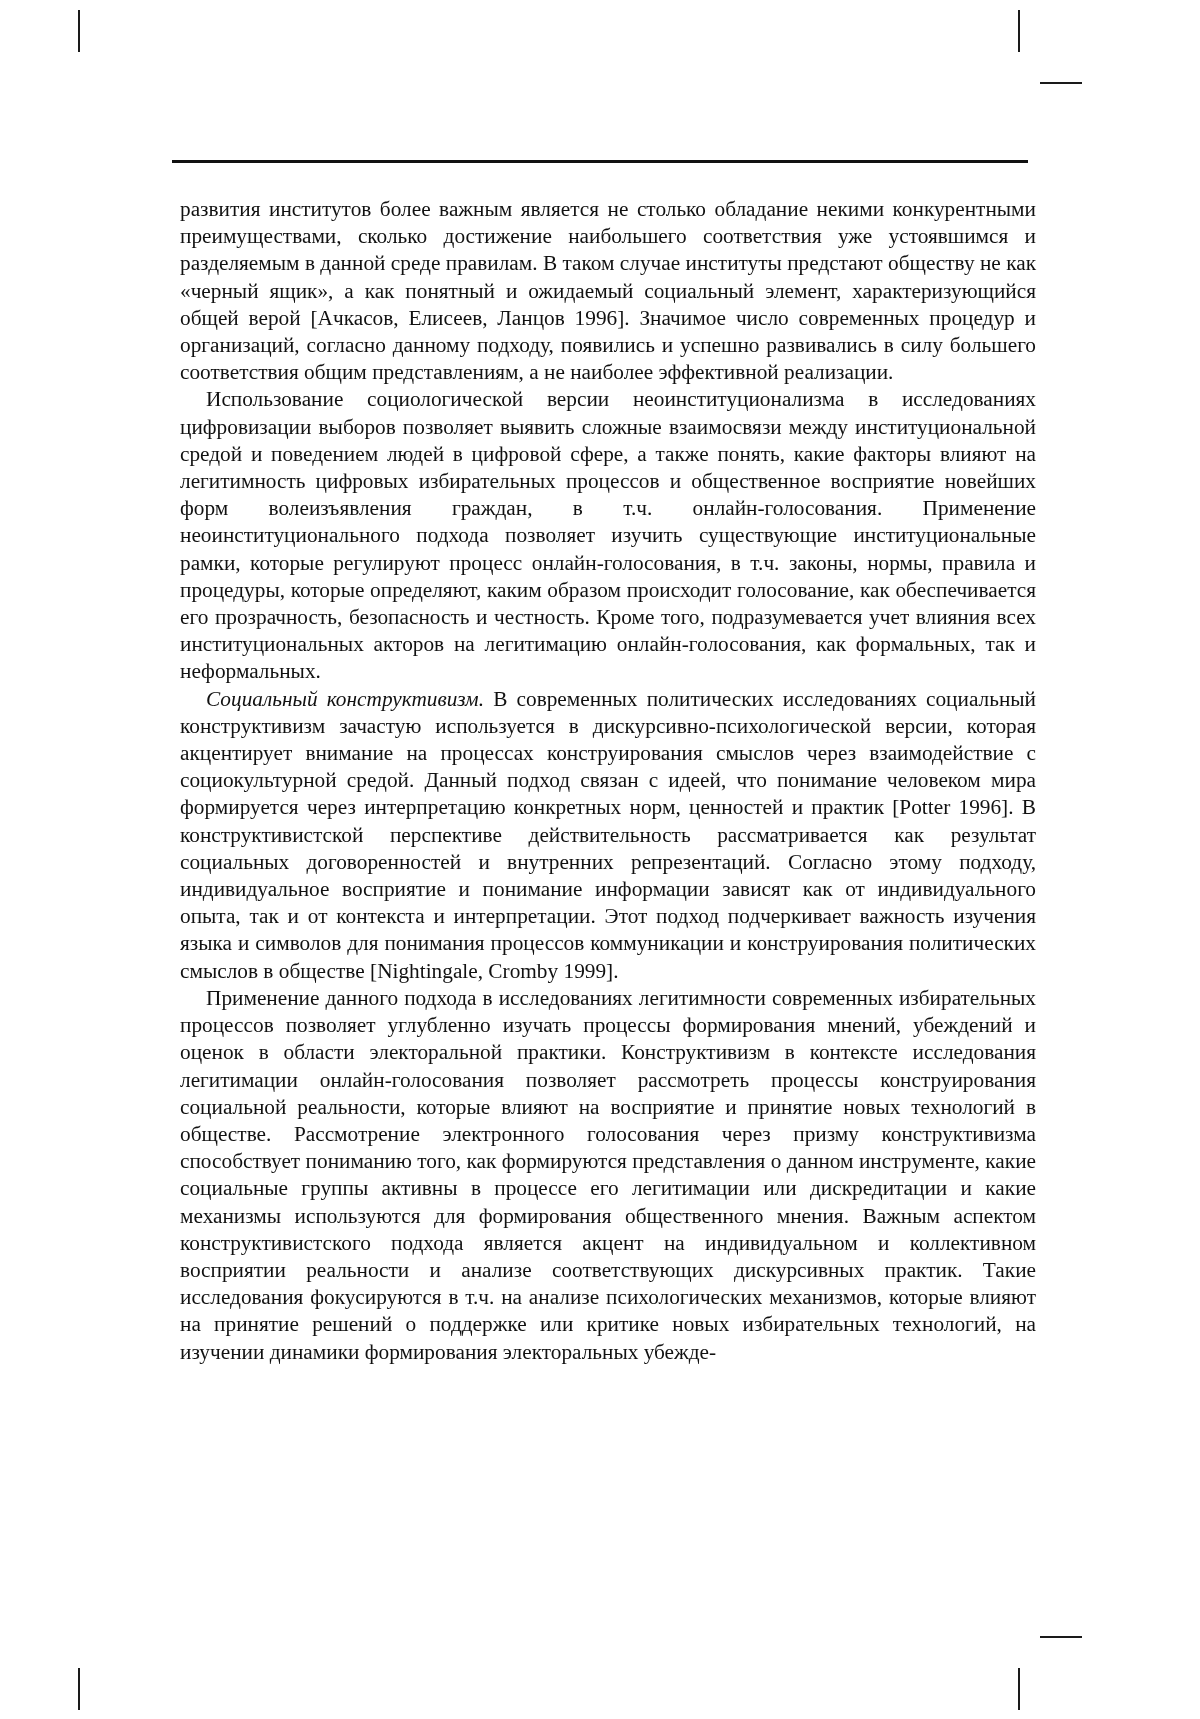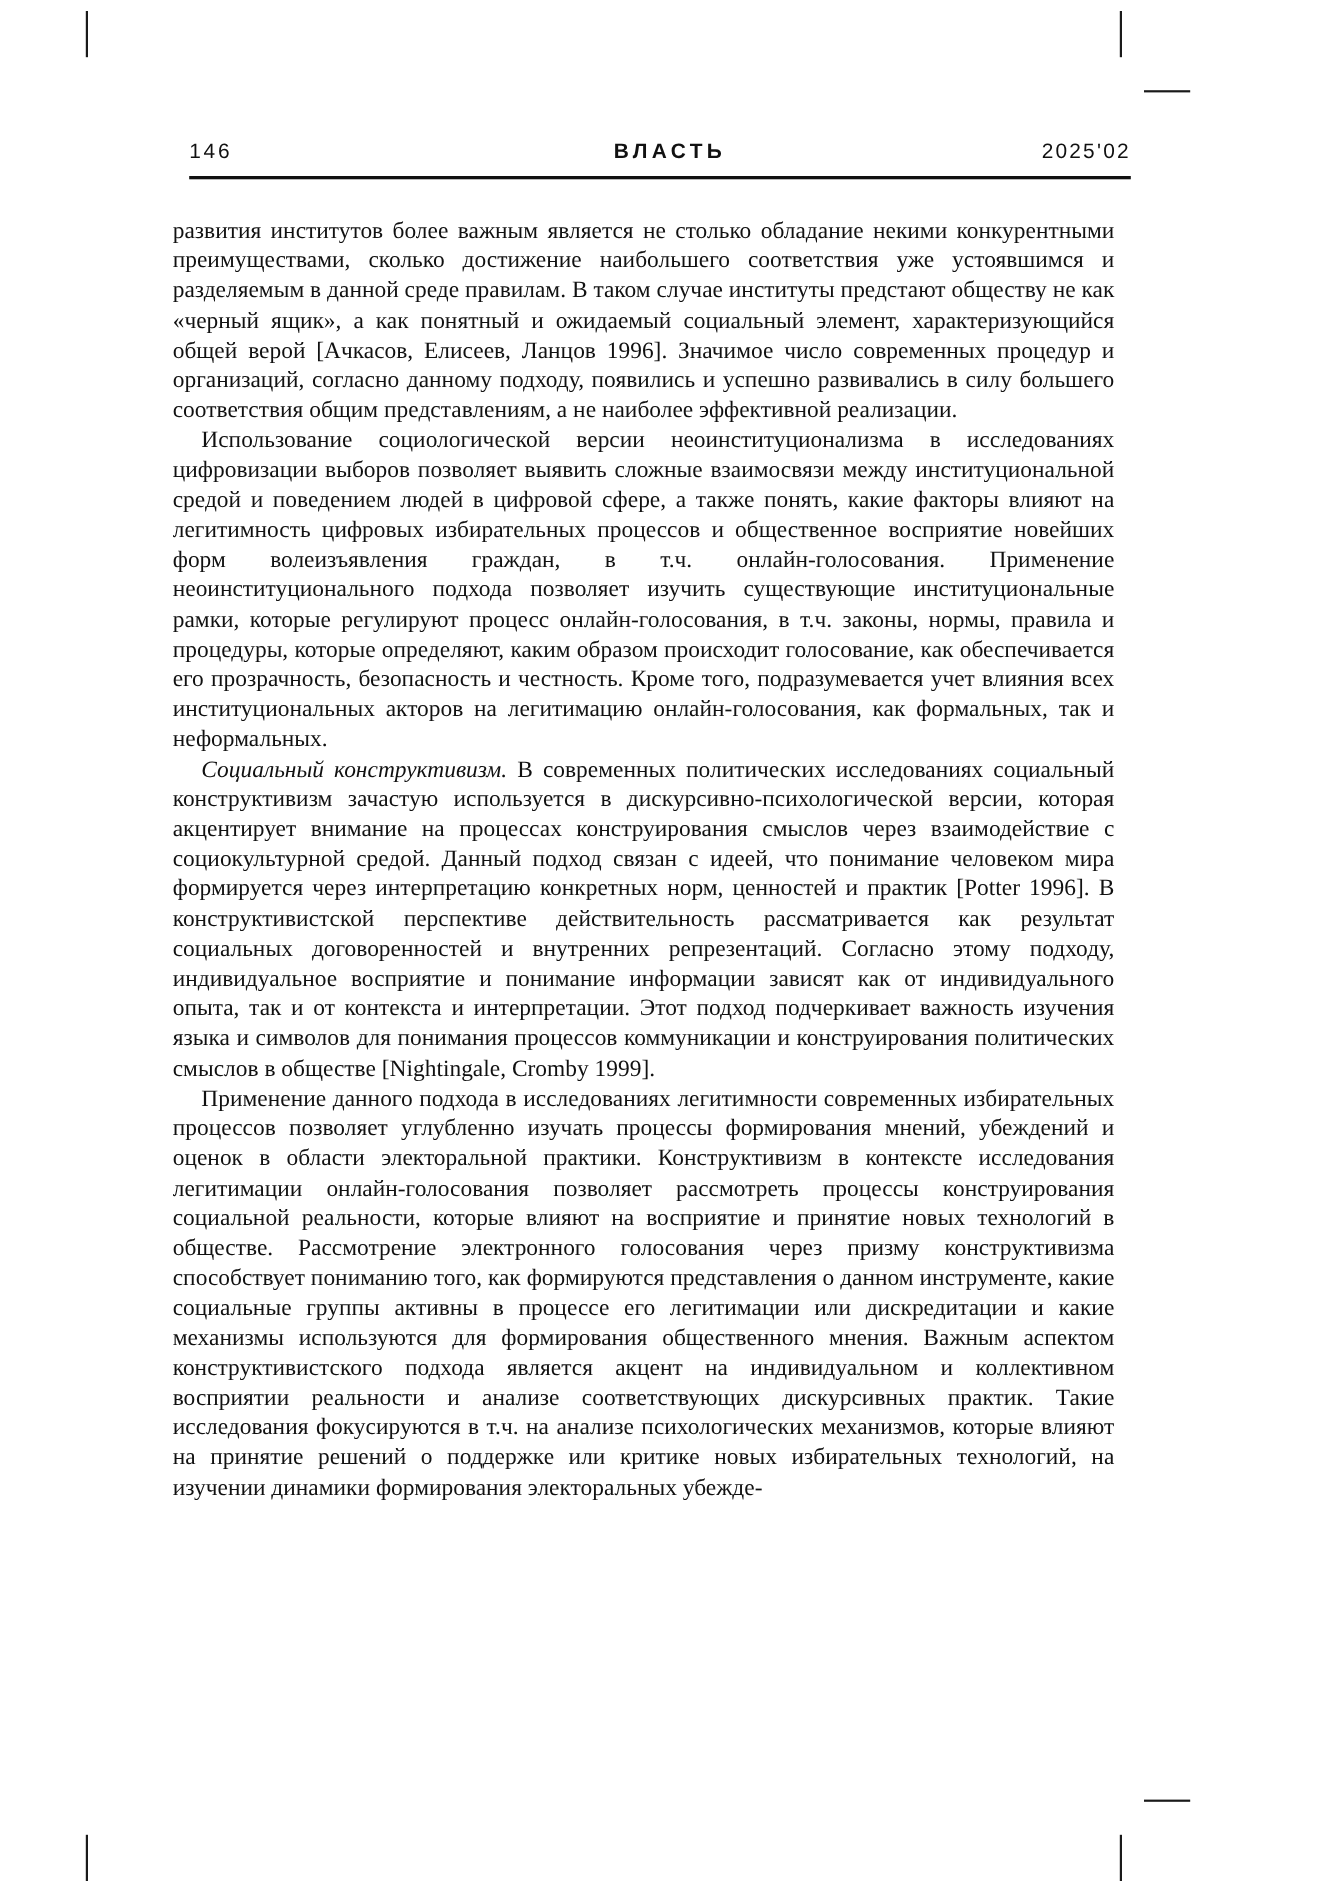--- a/index.html
+++ b/index.html
@@ -63,21 +63,21 @@
     left: 172px;
     top: 160px;
     width: 856px;
     height: 2.5px;
     background: #111111;
   }
 
   
   .column {
     position: absolute;
-    left: 157px;
+    left: 180px;
     top: 196px;
     width: 856px;
   }
   p.par {
     margin: 0;
     font-size: 21.3px;
     line-height: 27.2px;
     text-align: justify;
     text-justify: inter-word;
     hyphens: manual;
@@ -96,25 +96,20 @@
 
 <div class="page">
 
   <div class="crop-mark cm-v" style="left:78px; top:10px;"></div>
   <div class="crop-mark cm-h" style="left:1040px; top:82px;"></div>
   <div class="crop-mark cm-v" style="left:1018px; top:10px;"></div>
   <div class="crop-mark cm-v" style="left:78px; top:1668px;"></div>
   <div class="crop-mark cm-v" style="left:1018px; top:1668px;"></div>
   <div class="crop-mark cm-h" style="left:1040px; top:1636px;"></div>
 
-  <div class="running-head">
-    <span class="rh-folio">146</span>
-    <span class="rh-journal">ВЛАСТЬ</span>
-    <span class="rh-issue">2025'02</span>
-  </div>
   <div class="rule"></div>
 
   <div class="column">
 
     <p class="par">развития институтов более важным является не столько обладание некими конкурентными преимуществами, сколько достижение наибольшего соответствия уже устоявшимся и разделяемым в данной среде правилам. В таком случае институты предстают обществу не как «черный ящик», а как понятный и ожидаемый социальный элемент, характеризующийся общей верой [Ачкасов, Елисеев, Ланцов 1996]. Значимое число современных процедур и организаций, согласно данному подходу, появились и успешно развивались в силу большего соответствия общим представлениям, а не наиболее эффективной реализации.</p>
 
     <p class="par indent">Использование социологической версии неоинституционализма в исследованиях цифровизации выборов позволяет выявить сложные взаимосвязи между институциональной средой и поведением людей в цифровой сфере, а также понять, какие факторы влияют на легитимность цифровых избирательных процессов и общественное восприятие новейших форм волеизъявления граждан, в т.ч. онлайн-голосования. Применение неоинституционального подхода позволяет изучить существующие институциональные рамки, которые регулируют процесс онлайн-голосования, в т.ч. законы, нормы, правила и процедуры, которые определяют, каким образом происходит голосование, как обеспечивается его прозрачность, безопасность и честность. Кроме того, подразумевается учет влияния всех институциональных акторов на легитимацию онлайн-голосования, как формальных, так и неформальных.</p>
 
     <p class="par indent"><span class="lead-term">Социальный конструктивизм.</span><span> В современных политических исследованиях социальный конструктивизм зачастую используется в дискурсивно-психологической версии, которая акцентирует внимание на процессах конструирования смыслов через взаимодействие с социокультурной средой. Данный подход связан с идеей, что понимание человеком мира формируется через интерпретацию конкретных норм, ценностей и практик [Potter 1996]. В конструктивистской перспективе действительность рассматривается как результат социальных договоренностей и внутренних репрезентаций. Согласно этому подходу, индивидуальное восприятие и понимание информации зависят как от индивидуального опыта, так и от контекста и интерпретации. Этот подход подчеркивает важность изучения языка и символов для понимания процессов коммуникации и конструирования политических смыслов в обществе [Nightingale, Cromby 1999].</span></p>
 

